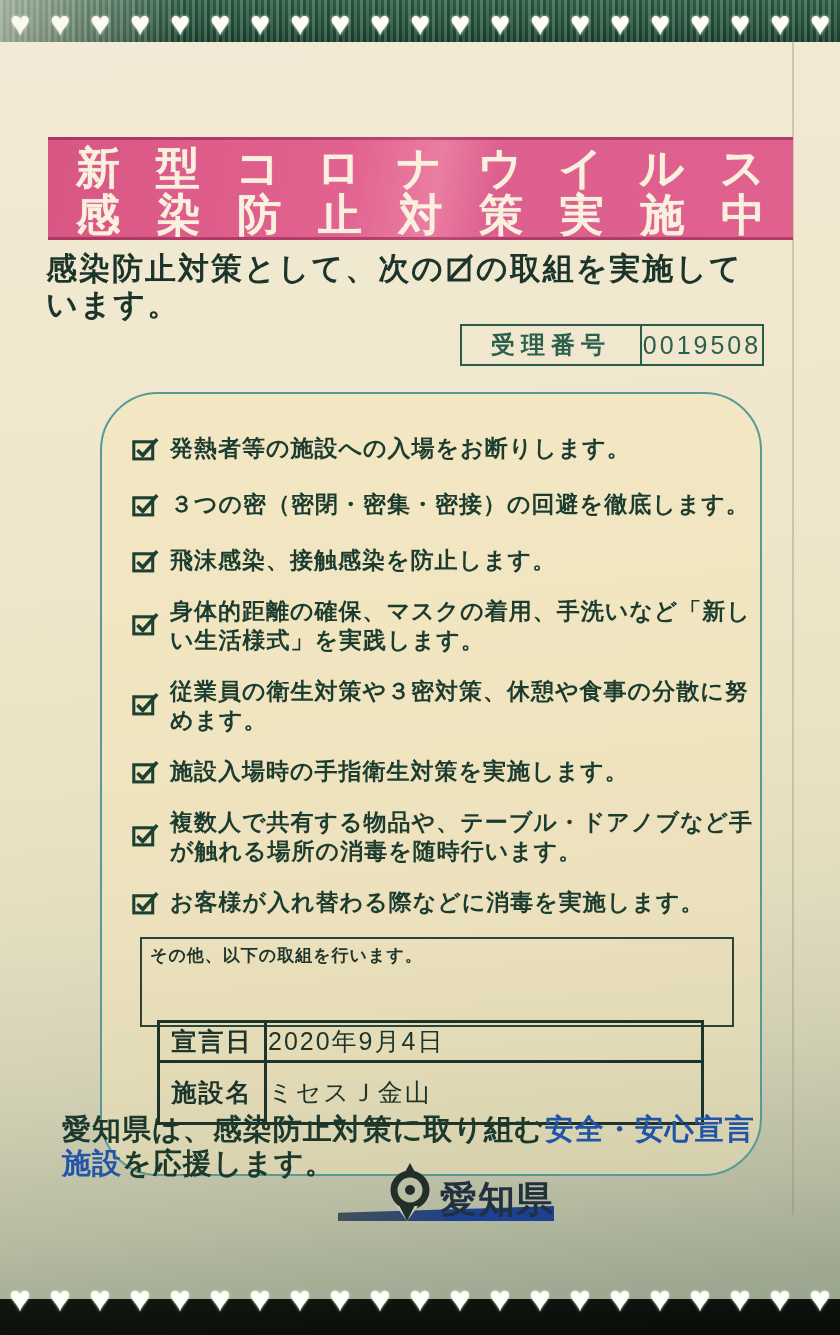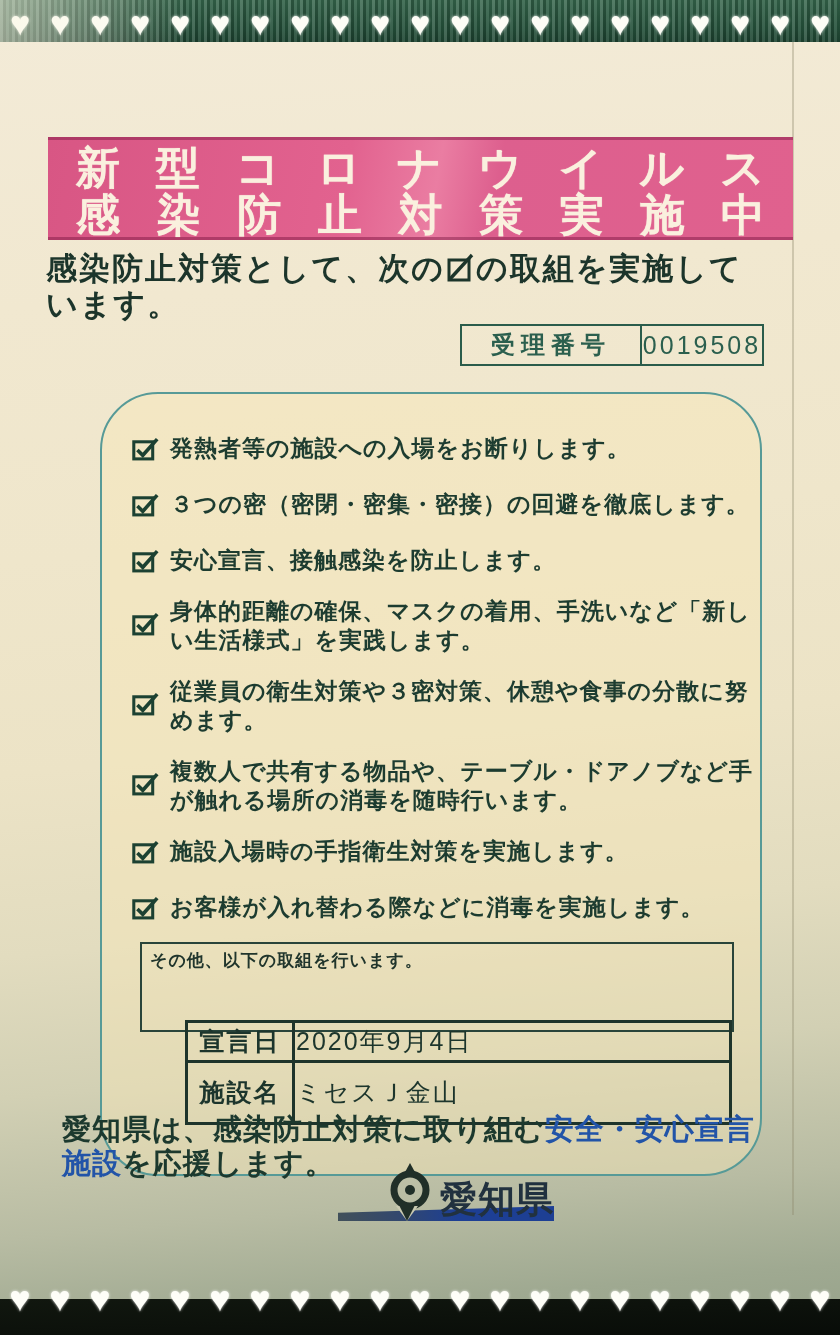--- a/index.html
+++ b/index.html
@@ -109,21 +109,21 @@
   .check-item .cbox{flex:0 0 auto;margin-top:2px;}
   .other-box{
     margin:20px 4px 0 8px;height:90px;
     border:2px solid #29443a;box-sizing:border-box;
     font-size:17px;font-weight:700;letter-spacing:1px;
     color:#20352c;padding:5px 8px;
   }
   
   .decl-table{
     position:absolute;left:157px;top:1020px;width:547px;
-    border-collapse:collapse;color:#1c352c;margin-left:28px;
+    border-collapse:collapse;color:#1c352c;
   }
   .decl-table th,.decl-table td{
     border:3px solid #1e342b;font-size:25px;letter-spacing:2px;
   }
   .decl-table th{
     width:104px;font-weight:700;text-align:center;padding:2px 0;
   }
   .decl-table td{text-align:left;font-weight:400;}
   .decl-table tr:first-child th,.decl-table tr:first-child td{height:33px;}
   .decl-table tr:last-child th,.decl-table tr:last-child td{height:55px;}
@@ -242,53 +242,53 @@
           <path d="M6 15 L12 21 L28 3" fill="none" stroke="#1c4132" stroke-width="4"></path>
         </svg>
       <span>３つの密（密閉・密集・密接）の回避を徹底します。</span>
     </div>
 
     <div class="check-item">
       <svg class="cbox" width="27" height="26" viewBox="0 0 30 28">
           <rect x="2" y="6" width="21" height="19" fill="none" stroke="#1c4132" stroke-width="3.4"></rect>
           <path d="M6 15 L12 21 L28 3" fill="none" stroke="#1c4132" stroke-width="4"></path>
         </svg>
-      <span>安心宣言、接触感染を防止します。</span>
+      <span>飛沫感染、接触感染を防止します。</span>
     </div>
 
     <div class="check-item two-line">
       <svg class="cbox" width="27" height="26" viewBox="0 0 30 28" style="margin-top:14px">
           <rect x="2" y="6" width="21" height="19" fill="none" stroke="#1c4132" stroke-width="3.4"></rect>
           <path d="M6 15 L12 21 L28 3" fill="none" stroke="#1c4132" stroke-width="4"></path>
         </svg>
       <span>身体的距離の確保、マスクの着用、手洗いなど「新し<br>い生活様式」を実践します。</span>
     </div>
 
     <div class="check-item two-line">
       <svg class="cbox" width="27" height="26" viewBox="0 0 30 28" style="margin-top:14px">
           <rect x="2" y="6" width="21" height="19" fill="none" stroke="#1c4132" stroke-width="3.4"></rect>
           <path d="M6 15 L12 21 L28 3" fill="none" stroke="#1c4132" stroke-width="4"></path>
         </svg>
       <span>従業員の衛生対策や３密対策、休憩や食事の分散に努<br>めます。</span>
     </div>
 
+    <div class="check-item">
+      <svg class="cbox" width="27" height="26" viewBox="0 0 30 28">
+          <rect x="2" y="6" width="21" height="19" fill="none" stroke="#1c4132" stroke-width="3.4"></rect>
+          <path d="M6 15 L12 21 L28 3" fill="none" stroke="#1c4132" stroke-width="4"></path>
+        </svg>
+      <span>施設入場時の手指衛生対策を実施します。</span>
+    </div>
+
     <div class="check-item two-line">
       <svg class="cbox" width="27" height="26" viewBox="0 0 30 28" style="margin-top:14px">
           <rect x="2" y="6" width="21" height="19" fill="none" stroke="#1c4132" stroke-width="3.4"></rect>
           <path d="M6 15 L12 21 L28 3" fill="none" stroke="#1c4132" stroke-width="4"></path>
         </svg>
       <span>複数人で共有する物品や、テーブル・ドアノブなど手<br>が触れる場所の消毒を随時行います。</span>
-    </div>
-
-    <div class="check-item">
-      <svg class="cbox" width="27" height="26" viewBox="0 0 30 28">
-          <rect x="2" y="6" width="21" height="19" fill="none" stroke="#1c4132" stroke-width="3.4"></rect>
-          <path d="M6 15 L12 21 L28 3" fill="none" stroke="#1c4132" stroke-width="4"></path>
-        </svg>
-      <span>施設入場時の手指衛生対策を実施します。</span>
     </div>
 
     <div class="check-item">
       <svg class="cbox" width="27" height="26" viewBox="0 0 30 28">
           <rect x="2" y="6" width="21" height="19" fill="none" stroke="#1c4132" stroke-width="3.4"></rect>
           <path d="M6 15 L12 21 L28 3" fill="none" stroke="#1c4132" stroke-width="4"></path>
         </svg>
       <span>お客様が入れ替わる際などに消毒を実施します。</span>
     </div>
 

